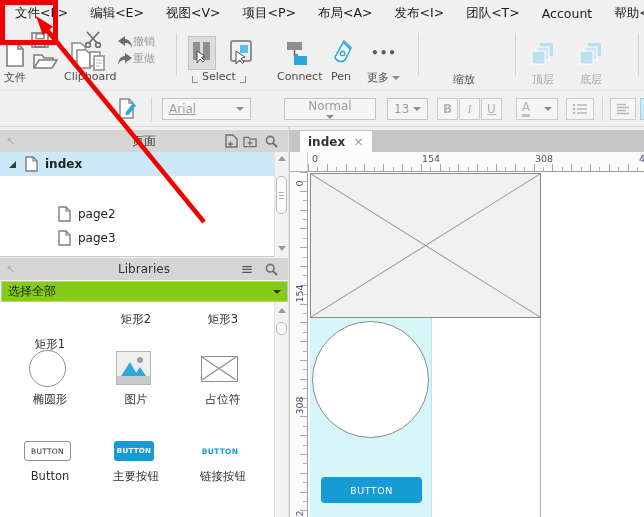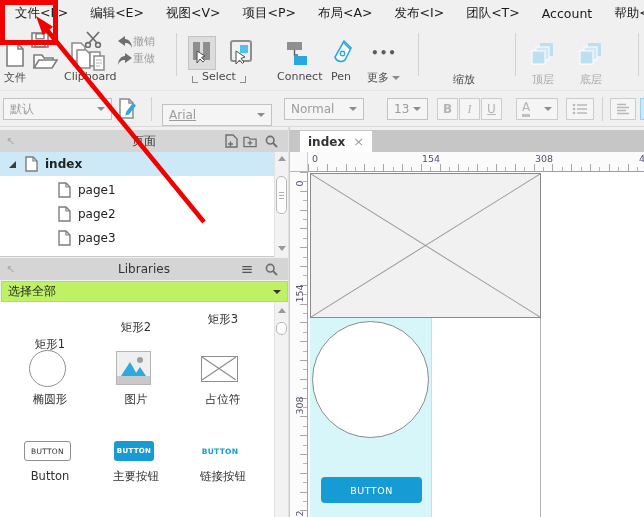--- a/index.html
+++ b/index.html
@@ -23,21 +23,21 @@
   .zoom-combo .val { flex:1; padding-left:7px; font-size:12px; color:#222; }
   .zoom-combo .dd { width:17px; height:100%; border-left:1px solid #d9d9d9; display:flex; align-items:center; justify-content:center; }
   .caret { width:0; height:0; border-left:4px solid transparent; border-right:4px solid transparent; border-top:4px solid #8c8c8c; }
   .dots { font-size:12px; letter-spacing:1px; color:#5c5c5c; font-weight:bold; }
   .corner-l { display:inline-block; width:6px; height:7px; border-left:1.5px solid #8c8c8c; border-bottom:1.5px solid #8c8c8c; margin-right:4px; }
   .corner-r { display:inline-block; width:6px; height:7px; border-right:1.5px solid #8c8c8c; border-bottom:1.5px solid #8c8c8c; margin-left:4px; }
 
   
   .formatbar { position:absolute; left:0; top:90px; width:644px; height:37px; background:#f0f0f0; border-top:1px solid #e6e6e6; border-bottom:1px solid #dadada; }
   .combo { position:absolute; height:22px; background:#f5f5f5; border:1px solid #c2c2c2; display:flex; align-items:center; justify-content:space-between; padding:0 6px; font-size:12px; color:#9c9c9c; }
-  .combo.light { background:#bef264; color:#222; }
+  .combo.light { background:#84cc16; color:#222; }
   .fmt-btn { position:absolute; width:21px; height:22px; background:#f5f5f5; border:1px solid #cccccc; display:flex; align-items:center; justify-content:center; font-size:12px; color:#b4b4b4; }
 
   
   .phead { position:absolute; left:0; width:288px; height:22px; background:#d5d5d5; display:flex; align-items:center; font-size:12px; color:#333; }
   .phead .ptitle { position:absolute; left:0; right:0; text-align:center; }
   .phead .backarrow { position:absolute; left:6px; color:#ababab; font-size:11px; }
   .phead-ic { position:absolute; top:4px; width:14px; height:14px; display:flex; align-items:center; justify-content:center; }
   .panel-body { position:absolute; left:0; width:288px; background:#fff; }
   .tree-row { position:absolute; left:0; width:288px; height:24px; display:flex; align-items:center; font-size:12px; color:#222; }
   .tree-row.sel { background:#cde8f7; font-weight:bold; }
@@ -225,37 +225,33 @@
         <rect x="5" y="5" width="13" height="13" fill="#cfe9f6" stroke="#fff" stroke-width="1"></rect>
         <rect x="1" y="9" width="13" height="13" fill="#bcdff1" stroke="#fff" stroke-width="1"></rect>
       </svg>
   </div>
   <div class="tb-label dis" style="left:580px;top:46px;">底层</div>
 
   <div class="vdiv" style="left:638px;top:7px;height:43px;"></div>
 </div>
 
 <div class="formatbar">
-  <div class="combo" style="left:3px;top:7px;width:109px;">
-    <span>默认</span>
-      <span class="caret"></span>
-  </div>
   <div class="icon-btn" style="left:116px;top:6px;width:24px;height:24px;">
     <svg width="20" height="22" viewBox="0 0 20 22">
         <path d="M2 1 h9 l4 4 v15 h-13 z" fill="#fff" stroke="#8a8a8a" stroke-width="1.5"></path>
         <path d="M11 1 v4 h4" fill="none" stroke="#8a8a8a" stroke-width="1.5"></path>
         <path d="M8 14 L15 5 L18 7.5 L11 16.5 L7.5 17.5 Z" fill="#2ea7e0"></path>
       </svg>
   </div>
   <div class="vdiv" style="left:151px;top:6px;height:24px;"></div>
-  <div class="combo" style="left:162px;top:13px;width:110px;text-decoration:underline;">
+  <div class="combo" style="left:162px;top:7px;width:89px;text-decoration:underline;">
     <span>Arial</span>
       <span class="caret"></span>
   </div>
-  <div class="combo" style="left:284px;top:7px;width:80px;">
+  <div class="combo" style="left:284px;top:7px;width:92px;flex-direction:column;">
     <span>Normal</span>
       <span class="caret"></span>
   </div>
   <div class="combo" style="left:387px;top:7px;width:41px;">
     <span>13</span>
       <span class="caret"></span>
   </div>
   <div class="fmt-btn" style="left:437px;top:7px;font-weight:bold;">B</div>
   <div class="fmt-btn" style="left:459px;top:7px;font-style:italic;font-family:'Liberation Serif',serif;">I</div>
   <div class="fmt-btn" style="left:481px;top:7px;text-decoration:underline;">U</div>
@@ -306,29 +302,20 @@
   <div class="tree-row sel" style="top:0;">
     <span class="expander"></span>
     <span class="pageico">
         <svg width="13" height="16" viewBox="0 0 13 16">
           <path d="M1 1 h7 l4 4 v10 h-11 z" fill="#fff" stroke="#7d7d7d" stroke-width="1.4"></path>
           <path d="M8 1 v4 h4" fill="none" stroke="#7d7d7d" stroke-width="1.2"></path>
         </svg>
       </span>
     <span>index</span>
   </div>
-  <div class="tree-row" style="top:26px;padding-left:58px;">
-    <span class="pageico" style="margin-left:0;">
-        <svg width="13" height="16" viewBox="0 0 13 16">
-          <path d="M1 1 h7 l4 4 v10 h-11 z" fill="#fff" stroke="#7d7d7d" stroke-width="1.4"></path>
-          <path d="M8 1 v4 h4" fill="none" stroke="#7d7d7d" stroke-width="1.2"></path>
-        </svg>
-      </span>
-    <span>page1</span>
-  </div>
   <div class="tree-row" style="top:50px;padding-left:58px;">
     <span class="pageico" style="margin-left:0;">
         <svg width="13" height="16" viewBox="0 0 13 16">
           <path d="M1 1 h7 l4 4 v10 h-11 z" fill="#fff" stroke="#7d7d7d" stroke-width="1.4"></path>
           <path d="M8 1 v4 h4" fill="none" stroke="#7d7d7d" stroke-width="1.2"></path>
         </svg>
       </span>
     <span>page2</span>
   </div>
   <div class="tree-row" style="top:74px;padding-left:58px;">
@@ -363,21 +350,21 @@
       </svg>
   </span>
 </div>
 <div class="combo light" style="left:1px;top:281px;width:287px;height:21px;z-index:5;">
   <span style="font-size:12px;color:#222;">选择全部</span>
   <span class="caret" style="border-top-color:#333;"></span>
 </div>
 <div class="panel-body" style="top:302px;height:215px;">
 
   <div class="lib-label" style="left:7px;top:26px;margin-top:9px;">矩形1</div>
-  <div class="lib-label" style="left:93px;top:18px;">矩形2</div>
+  <div class="lib-label" style="left:93px;top:10px;">矩形2</div>
   <div class="lib-label" style="left:180px;top:10px;">矩形3</div>
 
   <div class="w-ellipse" style="left:29px;top:48px;"></div>
   <div class="w-image" style="left:116px;top:49px;">
     <svg width="33" height="32" viewBox="0 0 33 32">
         <rect x="0" y="24" width="33" height="8" fill="#c9c9c9"></rect>
         <path d="M4 24 L13 10 L21 24 Z" fill="#2da9dd"></path>
         <path d="M17 24 L23 15 L29 24 Z" fill="#2da9dd"></path>
         <circle cx="23" cy="8" r="3" fill="#9aa0a6"></circle>
       </svg>

